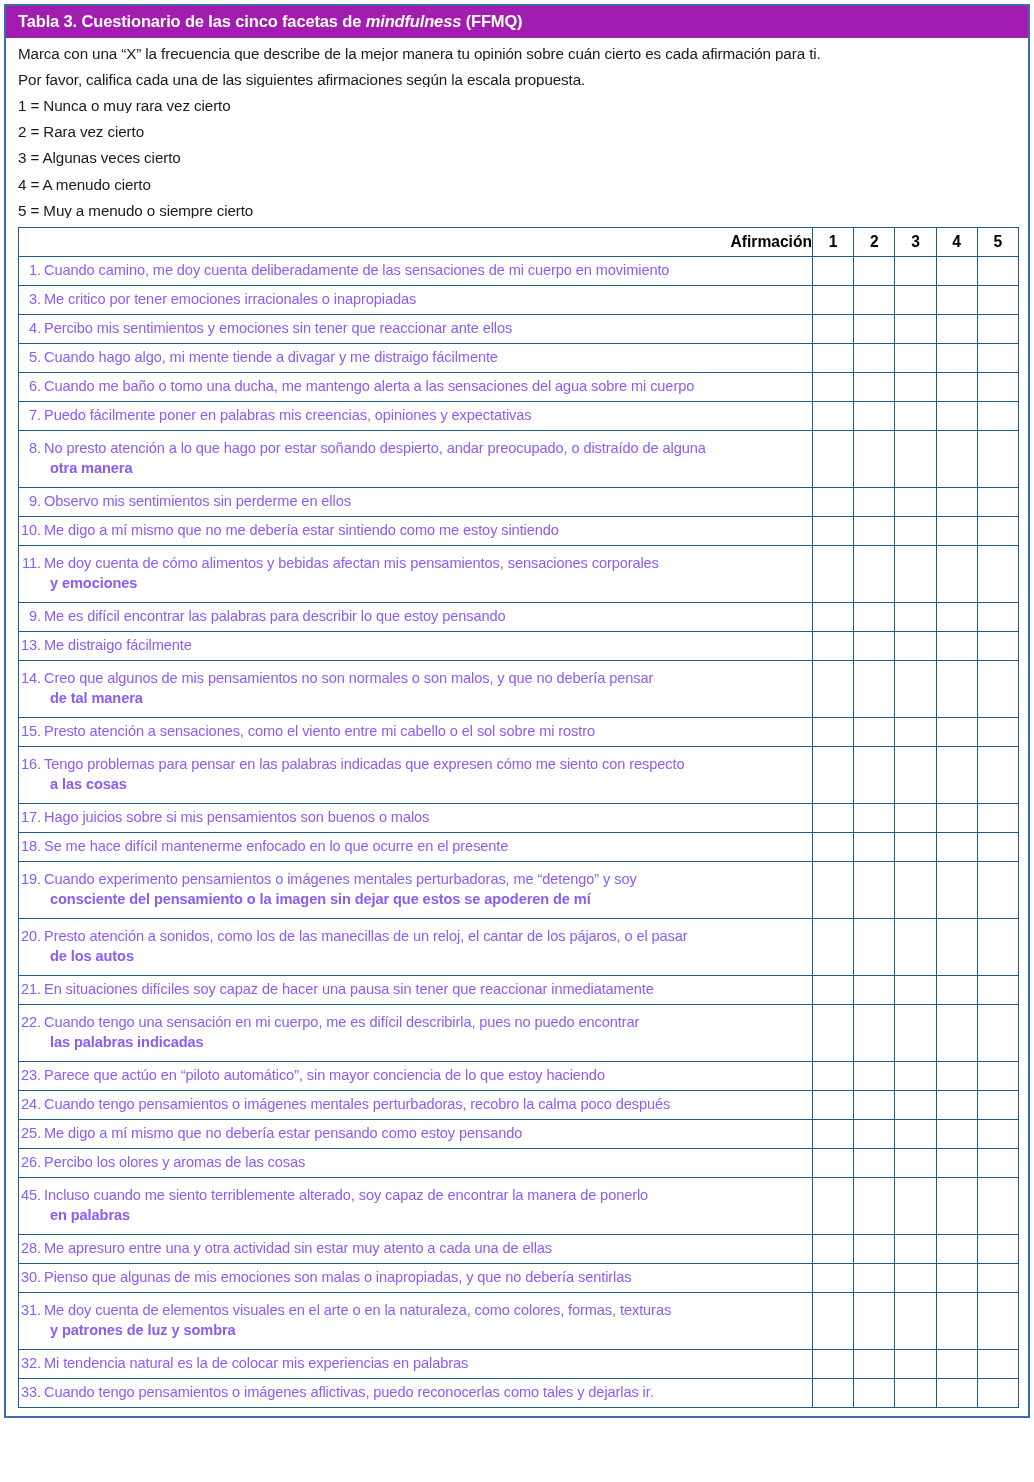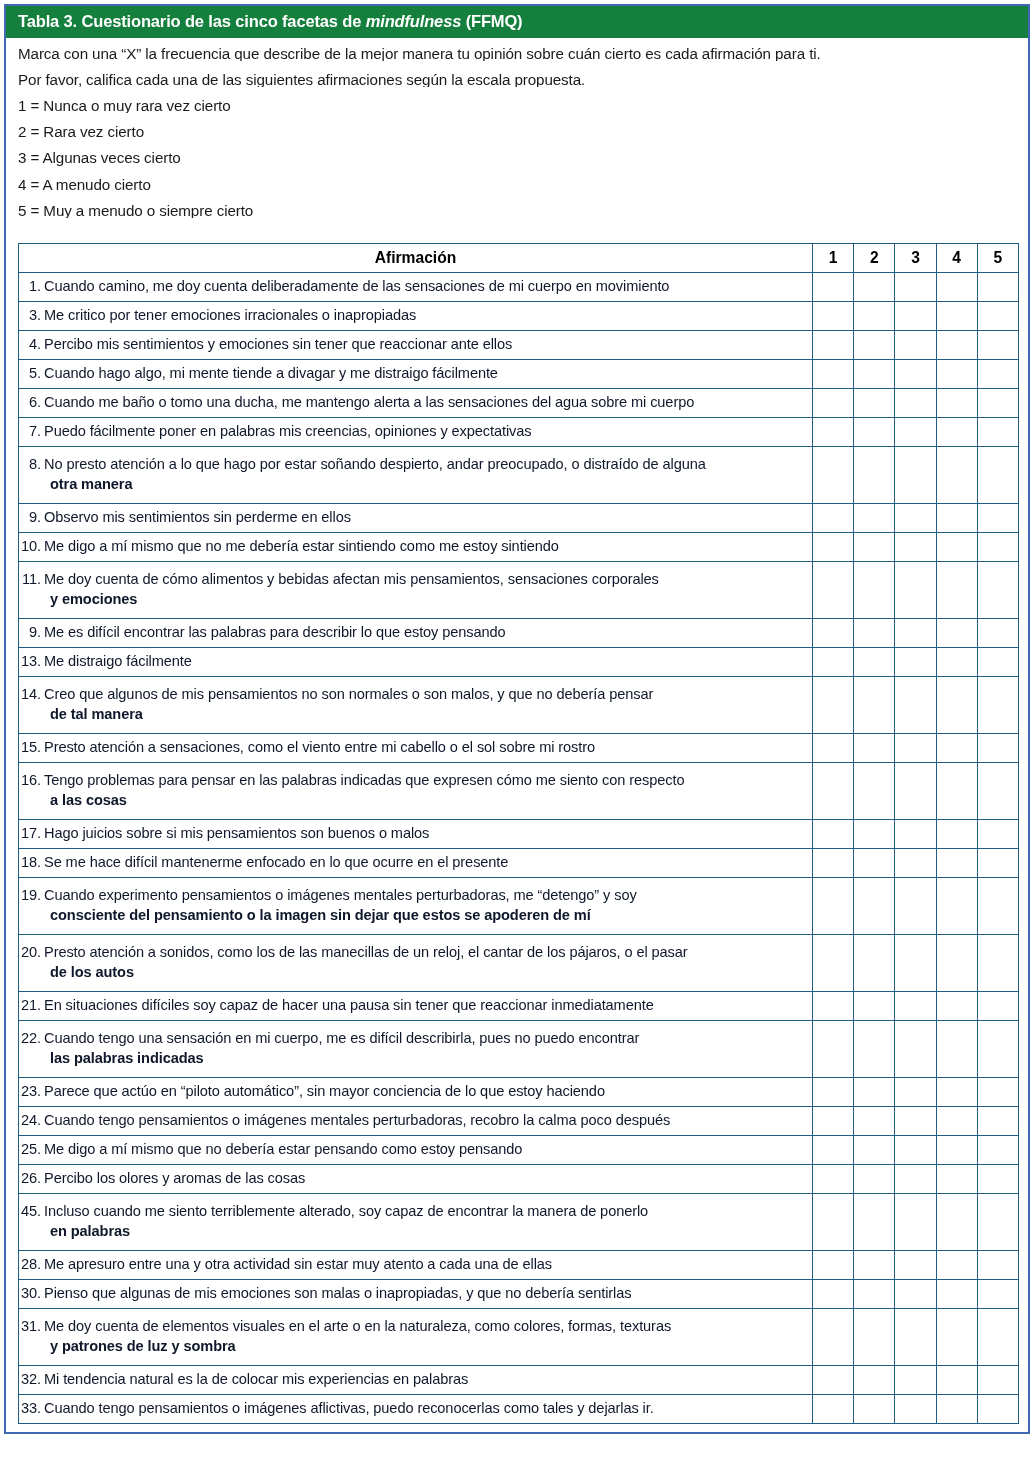--- a/index.html
+++ b/index.html
@@ -22,21 +22,21 @@
     box-sizing: border-box;
     width: 1026px;
     margin: 4px 4px 0 4px;
     border: 2px solid #3f6ab0;
     background: #ffffff;
   }
 
   
   .title-bar {
     box-sizing: border-box;
-    background: #15803d;
+    background: #a21caf;
     color: #ffffff;
     font-weight: bold;
     font-size: 16.5px;
     line-height: 1;
     padding: 7px 10px 8px 12px;
     letter-spacing: -0.15px;
     white-space: nowrap;
     overflow: hidden;
   }
   .title-bar .it { font-style: italic; }
@@ -46,21 +46,21 @@
     padding: 8px 12px 7px 12px;
     font-size: 15.2px;
     line-height: 1.0;
     letter-spacing: -0.1px;
   }
   .instructions .line {
     white-space: nowrap;
     margin: 0 0 11px 0;
     overflow: hidden;
   }
-  .instructions .line:last-child { margin-bottom: 18px; }
+  .instructions .line:last-child { margin-bottom: 2px; }
 
   
   .q-wrap {
     padding: 0 10px 8px 12px;
   }
   table.q {
     border-collapse: collapse;
     table-layout: fixed;
     width: 1000px;
     font-size: 14.6px;
@@ -76,26 +76,26 @@
   col.c-stmt { width: 794px; }
   col.c-rate { width: 41.2px; }
 
   table.q thead th {
     height: 28px;
     font-weight: bold;
     font-size: 15.6px;
     text-align: center;
     color: #000000;
   }
-  table.q thead th.stmt-head { letter-spacing: 0; }
+  table.q thead th.stmt-head { letter-spacing: 0; text-align: right; }
 
   td.stmt {
     padding: 1px 4px 2px 6px;
     line-height: 1.33;
-    color: #0f172a;
+    color: #8b5cf6;
   }
   td.stmt .num {
     display: inline-block;
     width: 22px;
     text-align: right;
     margin-right: 3px;
   }
   td.stmt .txt {
     display: inline;
   }

